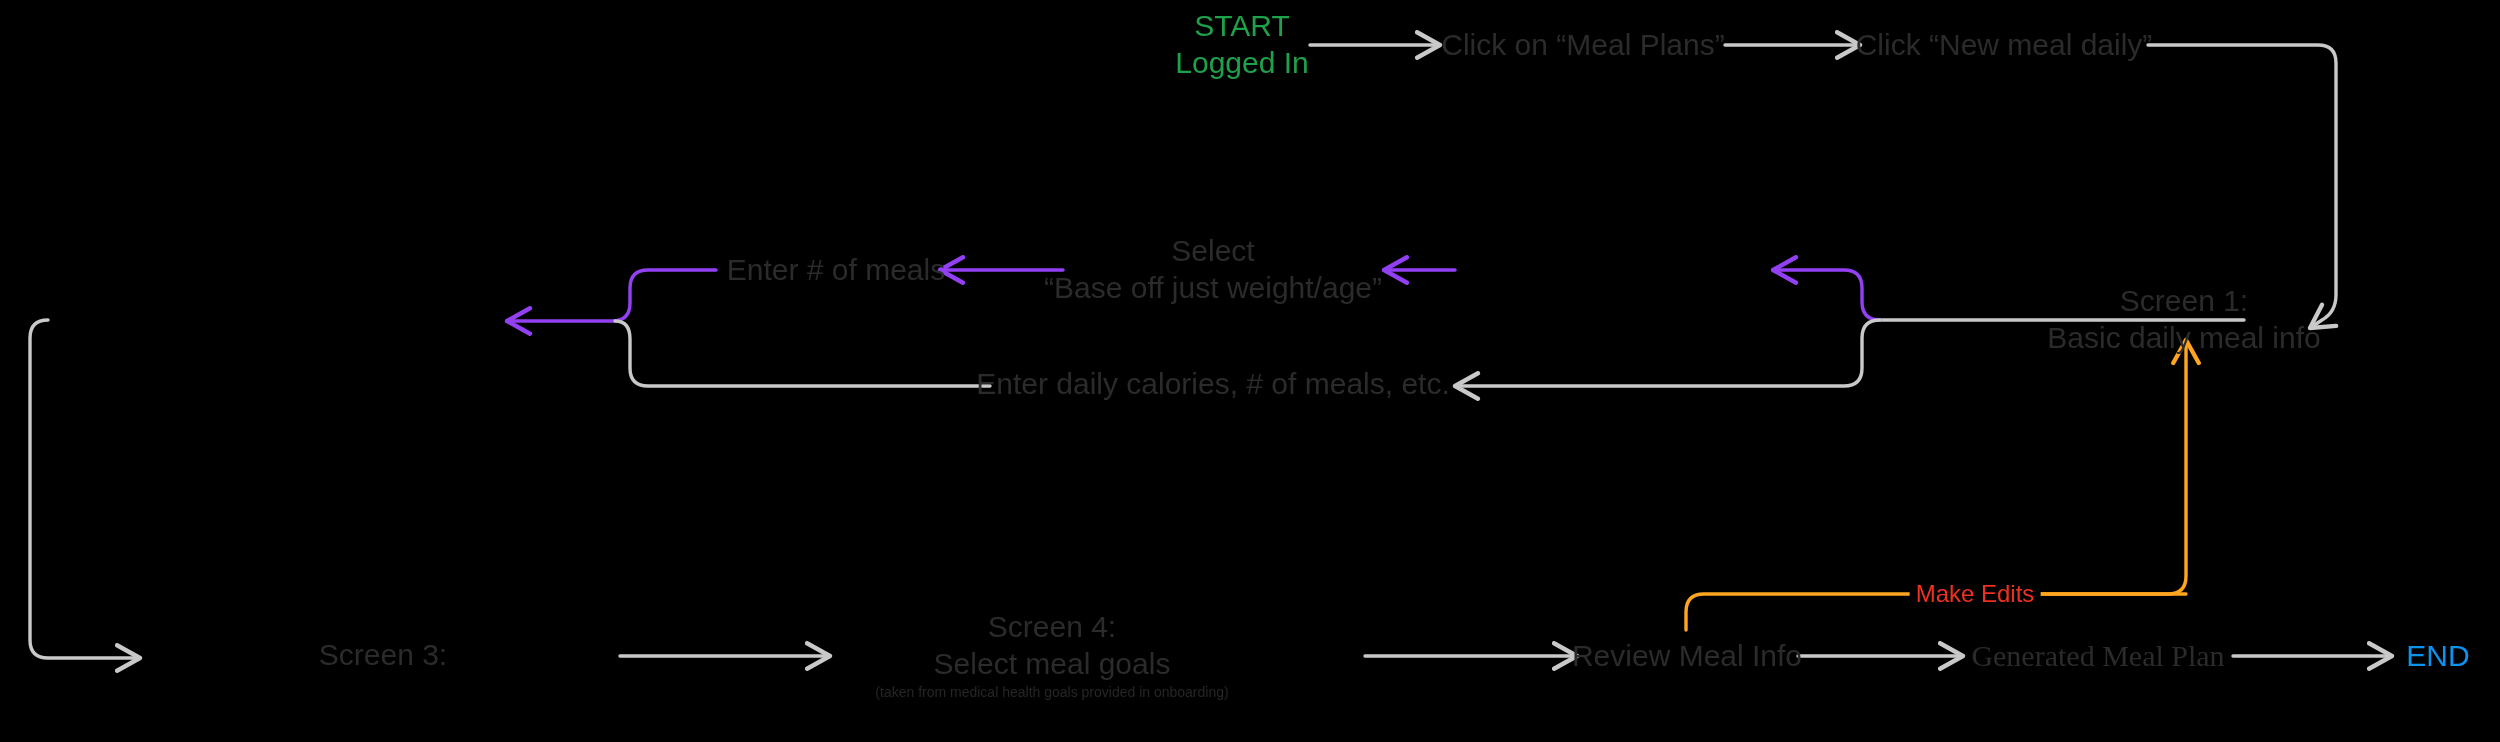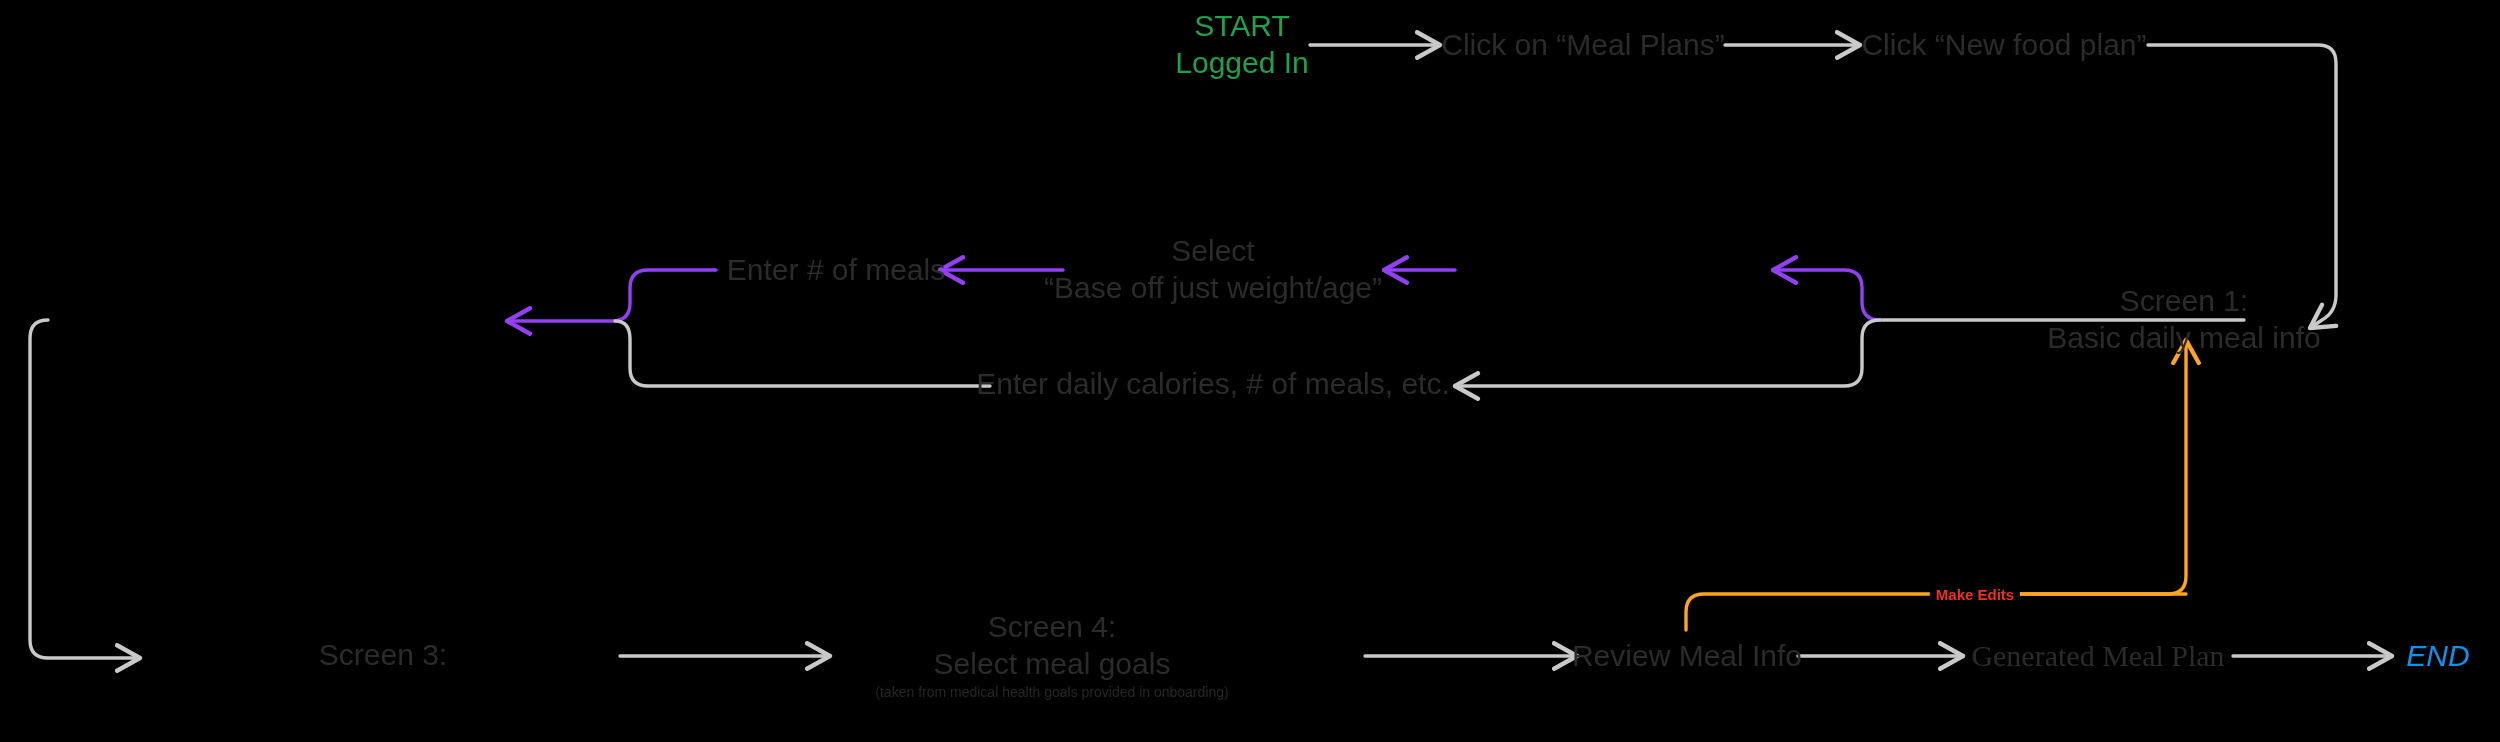--- a/index.html
+++ b/index.html
@@ -45,26 +45,25 @@
   }
   .terminal-start {
     color: #1ea14b;
   }
   .terminal-end {
     color: #0b93f0;
   }
   .edge-label {
     position: absolute;
     transform: translate(-50%, -50%);
-    font-size: 15px;
+    font-size: 24px;
     color: #f03020;
     white-space: nowrap;
     background: #000000;
     padding: 0 6px;
-    font-weight: bold;
   }
 </style>
 </head>
 <body>
 
 <div id="canvas">
 
   <svg id="wires" viewBox="0 0 2500 742" width="2500" height="742" xmlns="http://www.w3.org/2000/svg">
 
     <defs>
@@ -119,21 +118,21 @@
   <div class="node terminal-start" style="left:1242px; top:45px;">
     <span class="l1">START</span>
     <span class="l2">Logged In</span>
   </div>
 
   <div class="node" style="left:1583px; top:45px;">
     <span class="l1">Click on “Meal Plans”</span>
   </div>
 
   <div class="node" style="left:2004px; top:45px;">
-    <span class="l1">Click “New food plan”</span>
+    <span class="l1">Click “New meal daily”</span>
   </div>
 
   <div class="node" style="left:2184px; top:320px;">
     <span class="l1">Screen 1:</span>
     <span class="l2">Basic daily meal info</span>
   </div>
 
 
   <div class="node" style="left:1213px; top:270px;">
     <span class="l1">Select</span>
@@ -160,19 +159,19 @@
   </div>
 
   <div class="node" style="left:1687px; top:656px;">
     <span class="l1">Review Meal Info</span>
   </div>
 
   <div class="node" style="left:2098px; top:656px;font-family:Liberation Serif, serif;">
     <span class="l1">Generated Meal Plan</span>
   </div>
 
-  <div class="node terminal-end" style="left:2438px; top:656px;font-style:italic;">
+  <div class="node terminal-end" style="left:2438px; top:656px;">
     <span class="l1">END</span>
   </div>
 
   <div class="edge-label" style="left:1975px; top:594px;">Make Edits</div>
 
 </div>
 
 </body></html>

